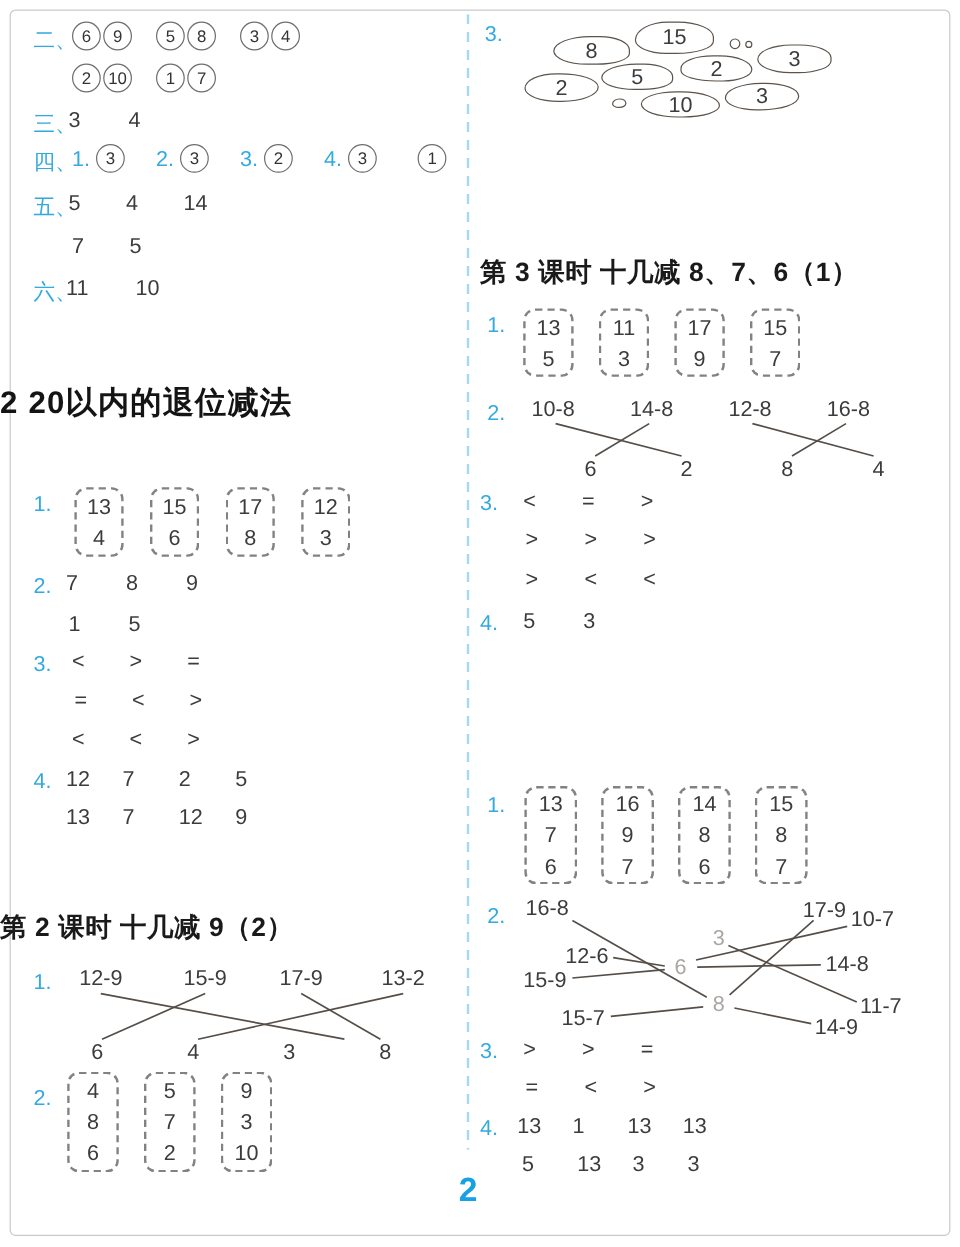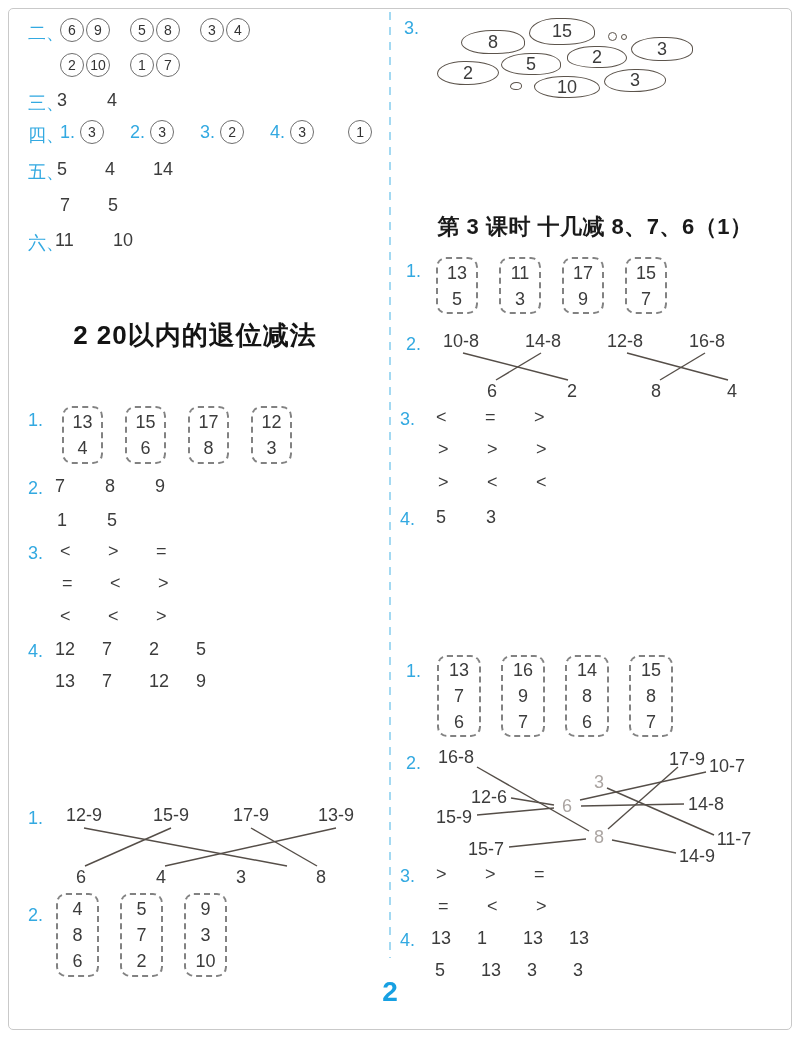--- a/index.html
+++ b/index.html
@@ -21,21 +21,21 @@
   .part { display:flex; gap:5px; align-items:center; }
   .circle { display:inline-flex; align-items:center; justify-content:center;
             width:24px; height:24px; border:1.5px solid #6e6e6e; border-radius:50%;
             font-size:14px; color:#333; background:#fff; flex:0 0 auto; }
   .dbox { border:2px dashed #828282; border-radius:10px; display:flex; flex-direction:column;
           align-items:center; justify-content:center; background:#fff; }
   .dbox span { font-size:18px; line-height:26px; }
   .boxrow { display:flex; }
   .title-ch { font-size:26px; font-weight:bold; color:#141414; letter-spacing:1px; }
   .title-ls { font-size:22px; font-weight:bold; color:#1a1a1a; letter-spacing:0.5px; }
-  .ctr { text-align:center; }
+  .ctr { }
   .lbl { position:absolute; transform:translate(-50%,-50%); font-size:18px; white-space:nowrap;text-align:right; }
   .gray { color:#aba5a2; }
   svg.lines { position:absolute; left:0; top:0; overflow:visible; }
   svg.lines line { stroke:#554e48; stroke-width:1.4; }
   .blob { position:absolute; border:1.5px solid #5c544c; display:flex; align-items:center;
           justify-content:center; font-size:18px; color:#3c3c3c; background:#fff; }
   .pgnum { position:absolute; left:374px; top:976px; width:32px; text-align:center;
            font-size:28px; font-weight:bold; color:#17a0e2; }
 </style>
 </head>
@@ -173,33 +173,34 @@
     <span>2</span>
     <span>5</span>
   </div>
   <div class="abs cells w47" style="left:55px;top:671px">
     <span>13</span>
     <span>7</span>
     <span>12</span>
     <span>9</span>
   </div>
 
+  <div class="abs ctr title-ls" style="left:0;top:758px;width:390px">第 2 课时  十几减 9（2）</div>
 
   <span class="abs mk" style="left:28px;top:808px">1.</span>
   <div class="abs" style="left:50px;top:800px;width:330px;height:90px">
     <svg class="lines" width="330" height="90">
       <line x1="34" y1="28" x2="237" y2="66"></line>
       <line x1="121" y1="28" x2="35" y2="66"></line>
       <line x1="201" y1="28" x2="267" y2="66"></line>
       <line x1="286" y1="28" x2="115" y2="66"></line>
     </svg>
     <span class="lbl" style="left:34px;top:15px">12-9</span>
     <span class="lbl" style="left:121px;top:15px">15-9</span>
     <span class="lbl" style="left:201px;top:15px">17-9</span>
-    <span class="lbl" style="left:286px;top:15px">13-9</span>
+    <span class="lbl" style="left:286px;top:15px">13-2</span>
     <span class="lbl" style="left:31px;top:77px">6</span>
     <span class="lbl" style="left:111px;top:77px">4</span>
     <span class="lbl" style="left:191px;top:77px">3</span>
     <span class="lbl" style="left:271px;top:77px">8</span>
   </div>
 
   <span class="abs mk" style="left:28px;top:905px">2.</span>
   <div class="abs boxrow" style="left:56px;top:893px;gap:21px">
     <div class="dbox" style="width:43px;height:84px">
       <span>4</span>

